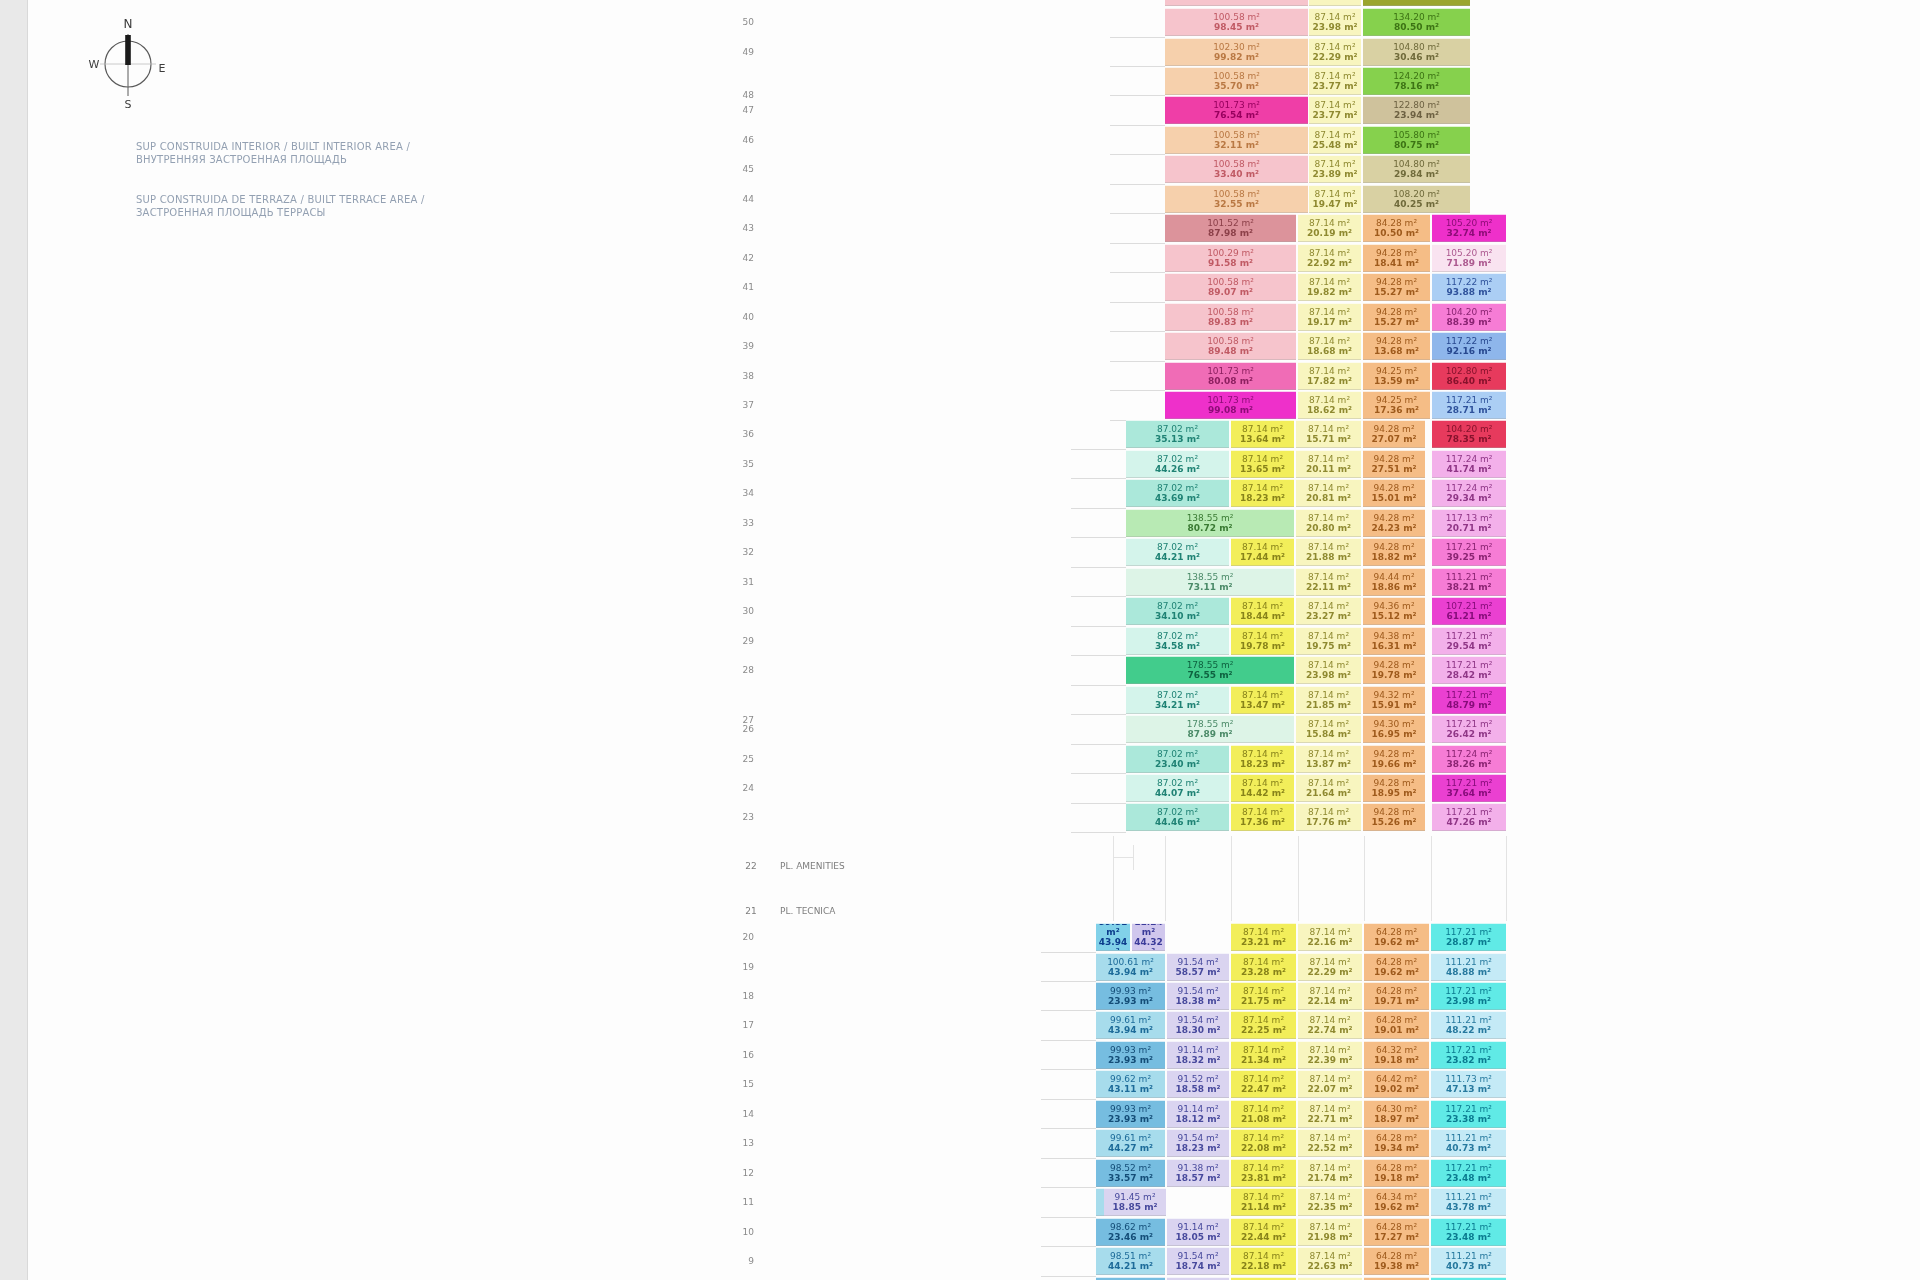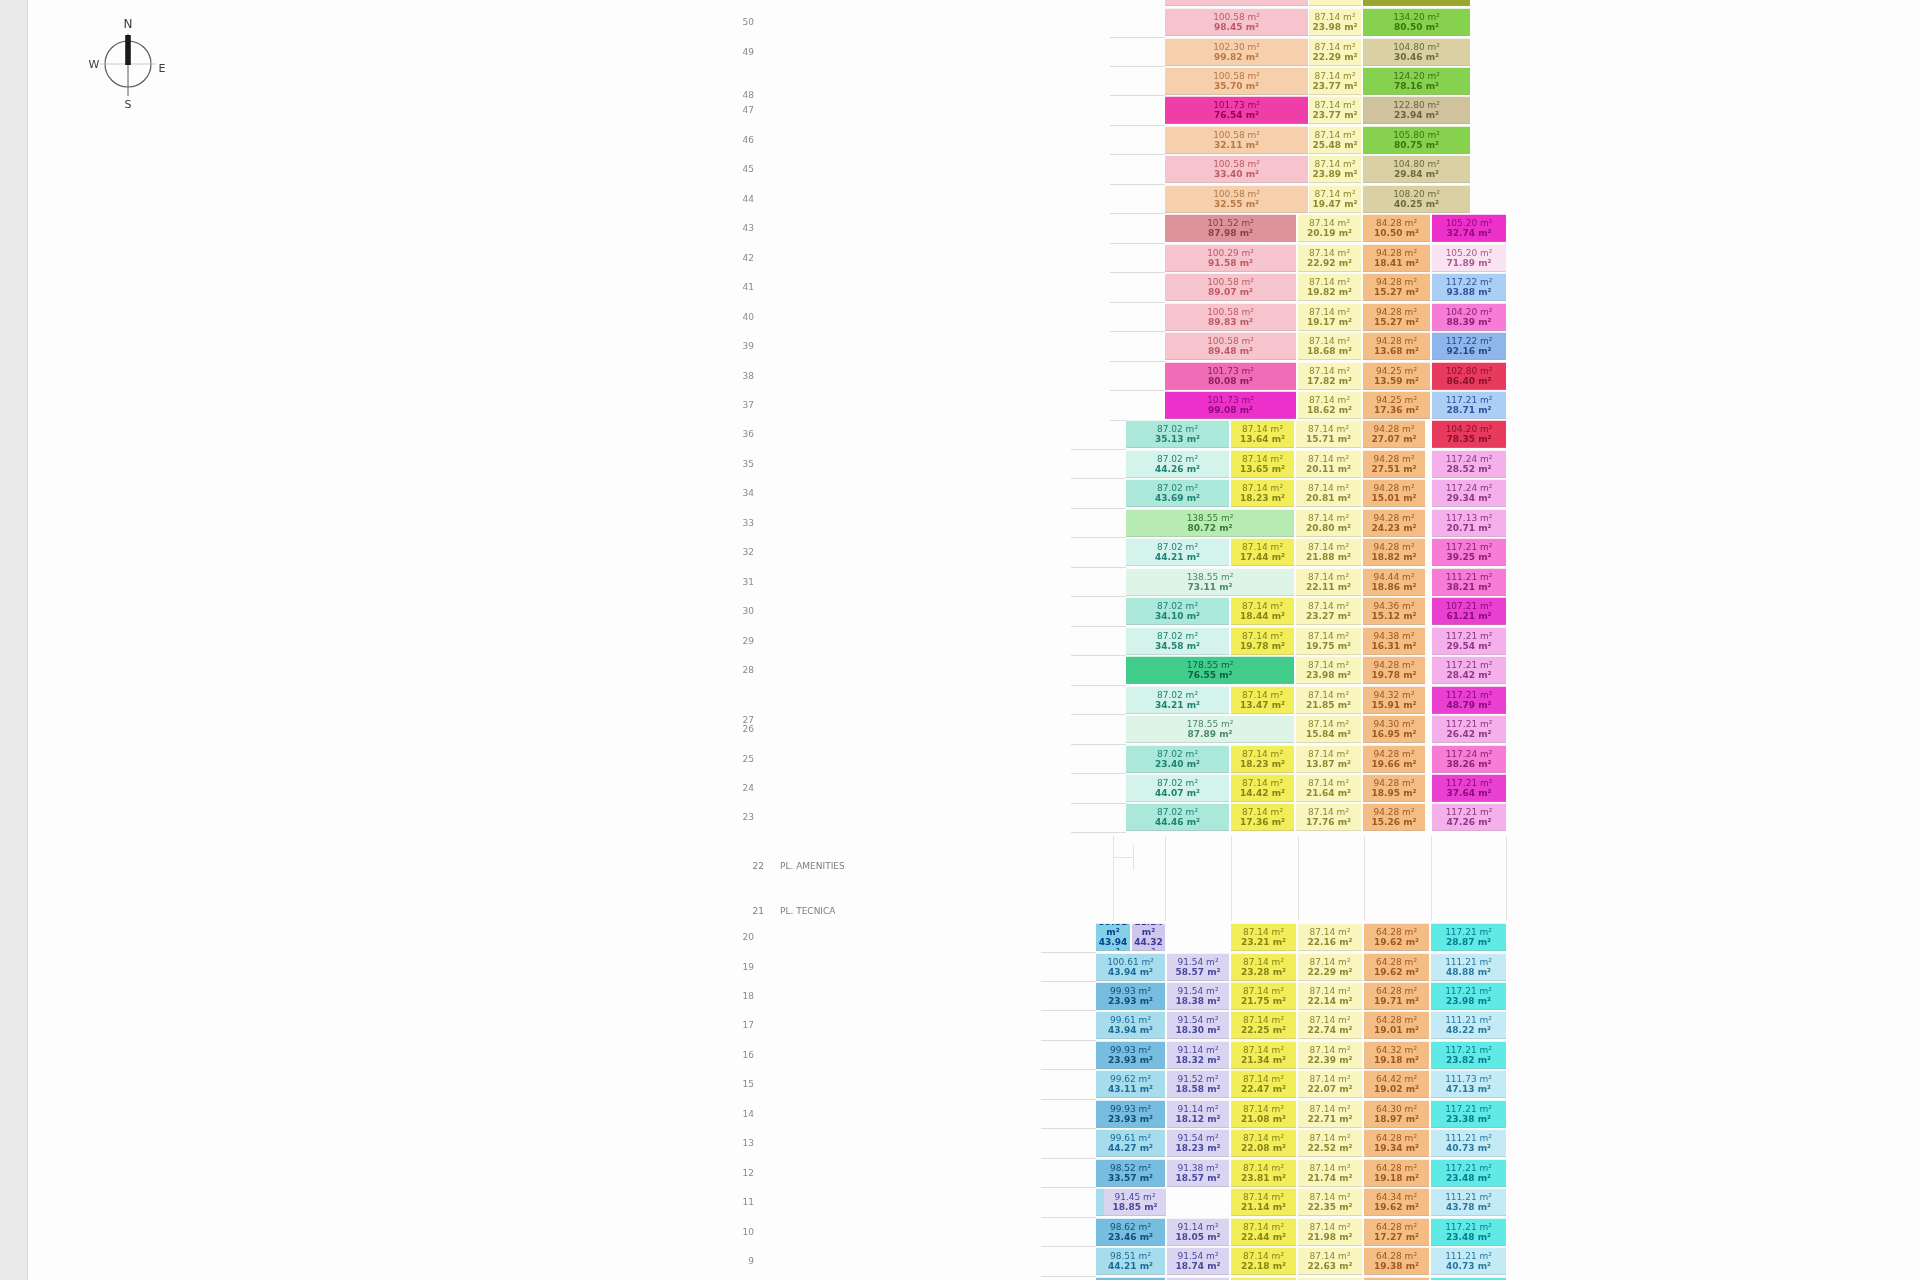--- a/index.html
+++ b/index.html
@@ -7,21 +7,21 @@
     width:1920px;height:1280px;overflow:hidden;background:#fcfcfc;
     font-family:"DejaVu Sans", sans-serif;position:relative;
   }
   .edge-strip{position:absolute;left:0;top:0;width:27px;height:1280px;background:#e9e9e9;border-right:1px solid #d9d9d9;}
   .sheet{position:absolute;left:28px;top:0;width:1892px;height:1280px;background:#fdfdfd;}
   .compass{position:absolute;left:58px;top:14px;width:84px;height:96px;}
   .legend{position:absolute;left:108px;top:140px;font-size:10px;line-height:13px;color:#93a0b2;letter-spacing:.2px;}
   .legend .block{margin-bottom:27px;}
   .floor-num{position:absolute;width:26px;text-align:right;font-size:9px;color:#8a8a8a;}
   .mid-row{position:absolute;font-size:9px;color:#7d7d7d;}
-  .mid-row .num{display:inline-block;width:26px;text-align:right;margin-right:16px;}
+  .mid-row .num{display:inline-block;width:26px;text-align:center;margin-right:16px;}
   .leader{position:absolute;height:1px;background:#dcdcdc;}
   .guide-v{position:absolute;width:1px;background:#e3e3e3;}
   .guide-h{position:absolute;height:1px;background:#e3e3e3;}
   .cell{
     position:absolute;height:28px;box-sizing:border-box;
     display:flex;flex-direction:column;justify-content:center;align-items:center;
     font-size:9px;line-height:10px;text-align:center;
     border-top:1px solid rgba(255,255,255,.75);border-bottom:1px solid rgba(160,160,160,.35);
     overflow:hidden;
   }
@@ -39,20 +39,30 @@
     <circle cx="42" cy="50" r="23" fill="none" stroke="#5a5a5a" stroke-width="1.2"></circle>
     <line x1="42" y1="20" x2="42" y2="82" stroke="#5a5a5a" stroke-width="1"></line>
     <line x1="14" y1="50" x2="70" y2="50" stroke="#bdbdbd" stroke-width="0.8"></line>
     <rect x="39.2" y="21" width="5.6" height="30" fill="#1a1a1a"></rect>
     <text x="42" y="14" text-anchor="middle" font-size="12" fill="#3c3c3c" font-family="DejaVu Sans, sans-serif">N</text>
     <text x="8" y="54" text-anchor="middle" font-size="11" fill="#3c3c3c" font-family="DejaVu Sans, sans-serif">W</text>
     <text x="76" y="58" text-anchor="middle" font-size="11" fill="#3c3c3c" font-family="DejaVu Sans, sans-serif">E</text>
     <text x="42" y="94" text-anchor="middle" font-size="11" fill="#3c3c3c" font-family="DejaVu Sans, sans-serif">S</text>
   </svg>
 
+  <div class="legend">
+    <div class="block">
+      <div>SUP CONSTRUIDA INTERIOR / BUILT INTERIOR AREA /</div>
+      <div>ВНУТРЕННЯЯ ЗАСТРОЕННАЯ ПЛОЩАДЬ</div>
+    </div>
+    <div class="block">
+      <div>SUP CONSTRUIDA DE TERRAZA / BUILT TERRACE AREA /</div>
+      <div>ЗАСТРОЕННАЯ ПЛОЩАДЬ ТЕРРАСЫ</div>
+    </div>
+  </div>
 
   <div class="mid-row" style="left:710px;top:861px;">
     <span class="num">22</span><span>PL. AMENITIES</span>
   </div>
   <div class="mid-row" style="left:710px;top:906px;">
     <span class="num">21</span><span>PL. TECNICA</span>
   </div>
 
   <div id="plan">
       <div class="cell" style="left: 1137px; top: -22px; width: 143px; background: rgb(246, 196, 204); color: rgb(192, 90, 100);"></div>
@@ -317,21 +327,21 @@
       <div class="cell" style="left: 1268px; top: 449.9px; width: 65px; background: rgb(248, 245, 191); color: rgb(142, 137, 48);">
         <div class="t1">87.14 m²</div>
         <div class="t2">20.11 m²</div>
       </div>
       <div class="cell" style="left: 1335px; top: 449.9px; width: 62px; background: rgb(245, 189, 134); color: rgb(158, 90, 28);">
         <div class="t1">94.28 m²</div>
         <div class="t2">27.51 m²</div>
       </div>
       <div class="cell" style="left: 1404px; top: 449.9px; width: 74px; background: rgb(243, 176, 234); color: rgb(143, 54, 134);">
         <div class="t1">117.24 m²</div>
-        <div class="t2">28.52 m²</div>
+        <div class="t2">41.74 m²</div>
       </div>
       <span class="floor-num" style="left: 700px; top: 488.4px;">34</span>
       <div class="leader" style="left: 1043px; top: 507.9px; width: 55px;"></div>
       <div class="cell" style="left: 1098px; top: 479.4px; width: 103px; background: rgb(171, 232, 218); color: rgb(31, 130, 116);">
         <div class="t1">87.02 m²</div>
         <div class="t2">43.69 m²</div>
       </div>
       <div class="cell" style="left: 1203px; top: 479.4px; width: 63px; background: rgb(242, 238, 90); color: rgb(135, 130, 26);">
         <div class="t1">87.14 m²</div>
         <div class="t2">18.23 m²</div>

